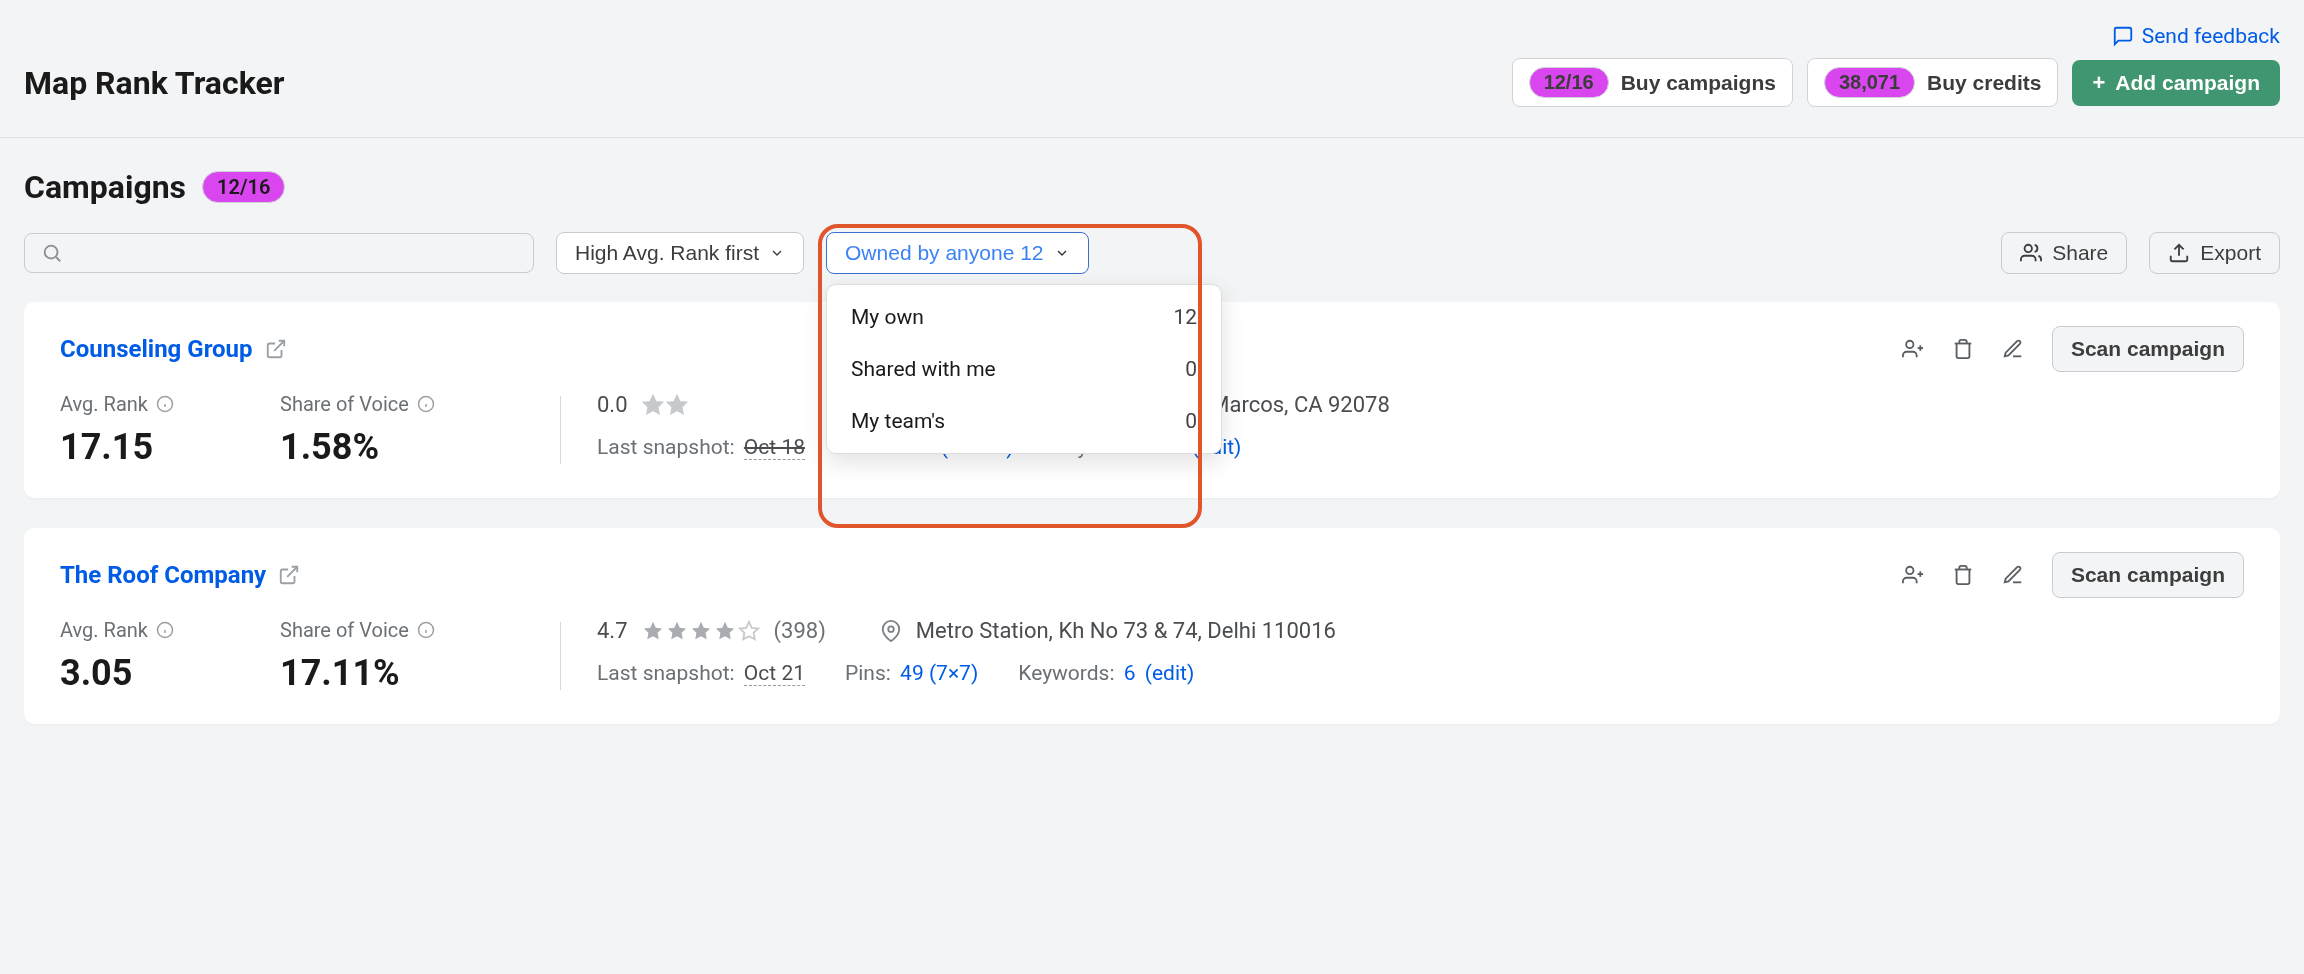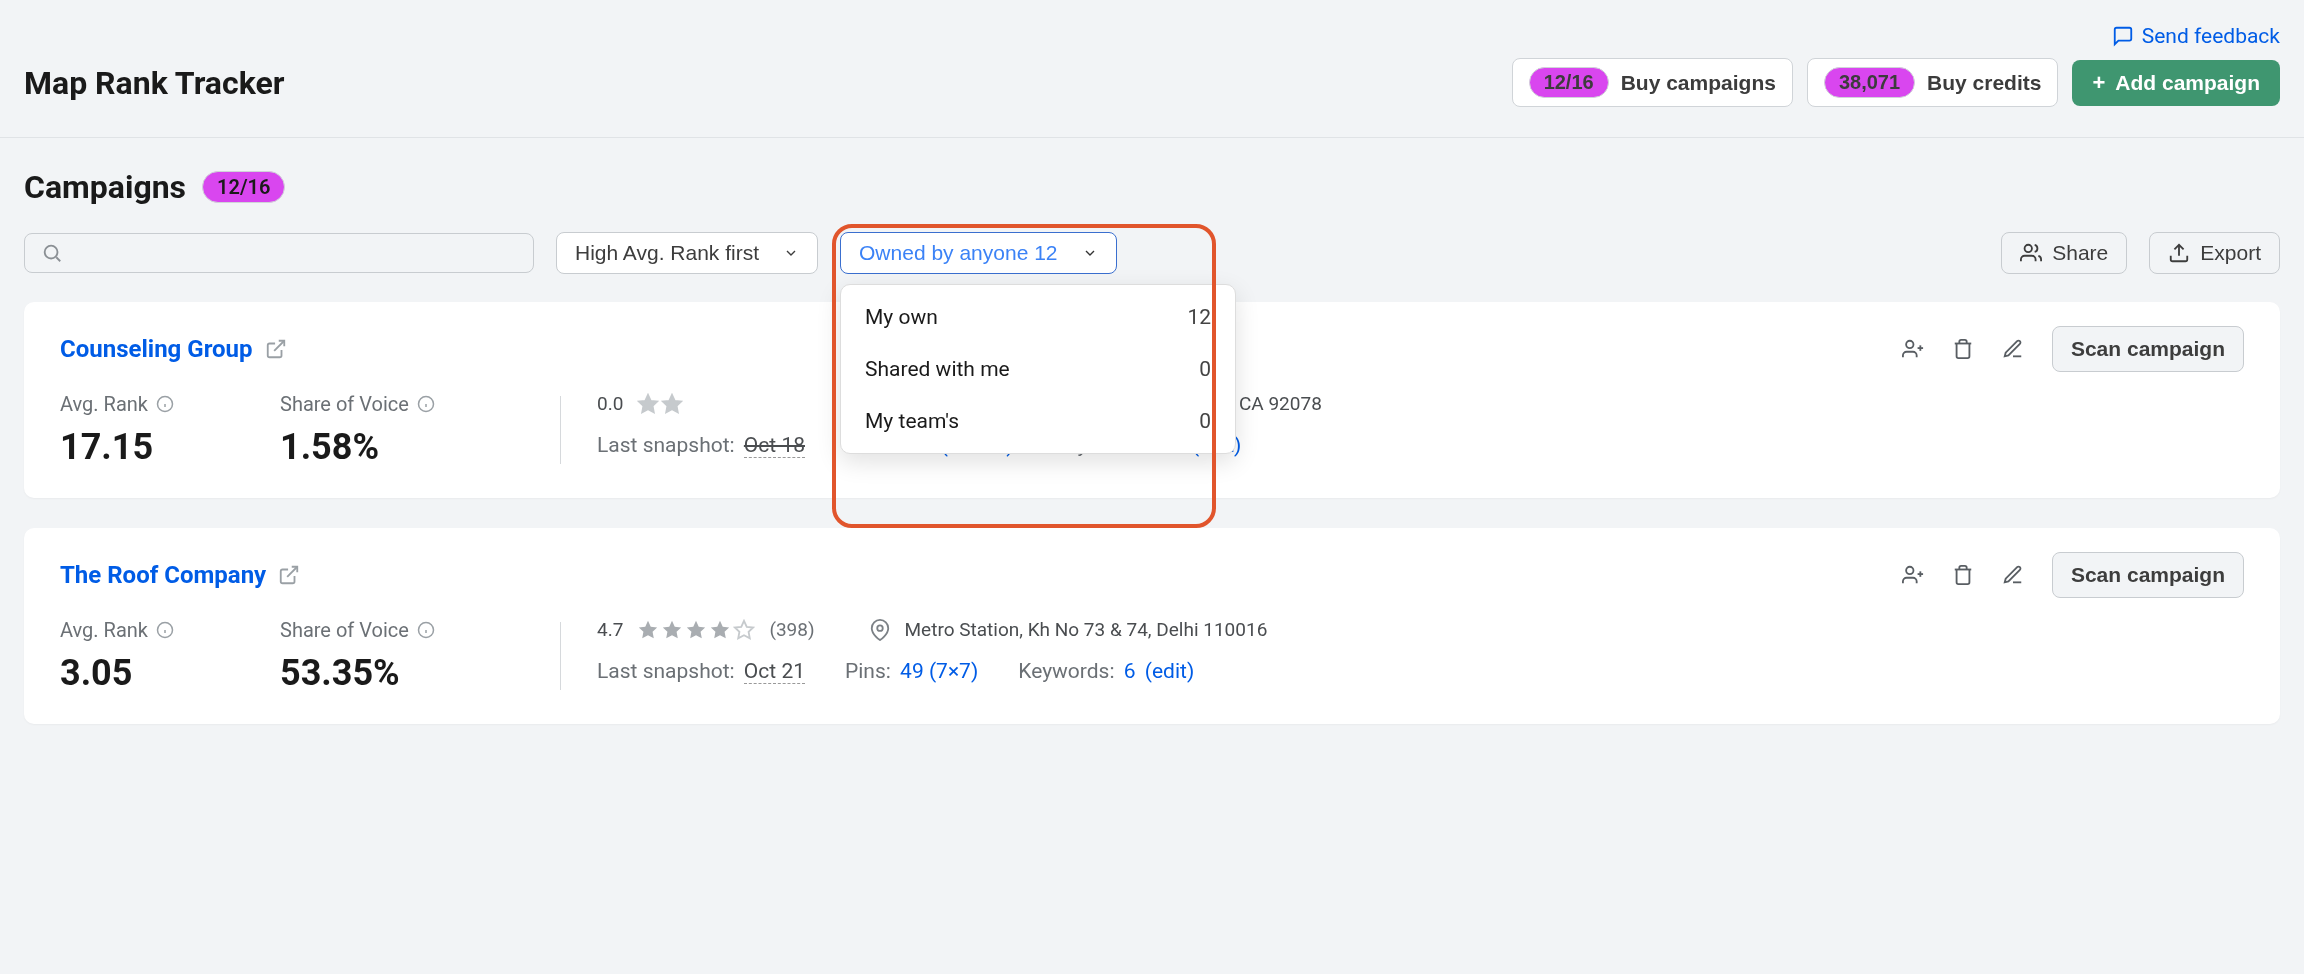--- a/index.html
+++ b/index.html
@@ -116,21 +116,21 @@
   .search-input::placeholder { color: #8a8f94; }
   .dropdown-btn {
     background: #fff;
     border: 1px solid #c8ccd0;
     border-radius: 8px;
     padding: 8px 18px;
     font-size: 21px;
     color: #3d3d3d;
     display: flex;
     align-items: center;
-    gap: 24px;
+    gap: 10px;
     cursor: pointer;
   }
   .owner-filter-wrap {
     position: relative;
   }
   .owner-btn {
     border: 1.5px solid #3a6fcf;
     color: #3b82f6;
   }
   .owner-dropdown-panel {
@@ -249,21 +249,21 @@
     align-self: stretch;
     margin-right: 36px;
     margin-top: 4px;
     margin-bottom: 4px;
   }
   .detail-col { flex: 1; }
   .detail-row {
     display: flex;
     align-items: center;
     gap: 14px;
-    font-size: 19px;
+    font-size: 22px;
     color: #4a4d50;
     margin-bottom: 18px;
     flex-wrap: wrap;
   }
   .detail-row2 {
     display: flex;
     align-items: center;
     gap: 40px;
     font-size: 21px;
     color: #4a4d50;
@@ -518,21 +518,21 @@
       </div>
       <div class="metric-col sov">
         <div class="metric-label">
           <span>Share of Voice</span>
           <svg class="icon" viewBox="0 0 24 24" style="width:18px;height:18px;color:#9aa0a5;">
               <circle cx="12" cy="12" r="10"></circle>
               <line x1="12" y1="16" x2="12" y2="12"></line>
               <line x1="12" y1="8" x2="12.01" y2="8"></line>
             </svg>
         </div>
-        <div class="metric-value">53.35%</div>
+        <div class="metric-value">17.11%</div>
       </div>
       <div class="vert-divider"></div>
       <div class="detail-col">
         <div class="detail-row">
           <span>4.7</span>
           <span class="star-row">
             <svg class="icon icon-fill star-filled" viewBox="0 0 24 24">
                 <polygon points="12 2 15 8.5 22 9.3 17 14 18.3 21 12 17.7 5.7 21 7 14 2 9.3 9 8.5 12 2"></polygon>
               </svg>
             <svg class="icon icon-fill star-filled" viewBox="0 0 24 24">

